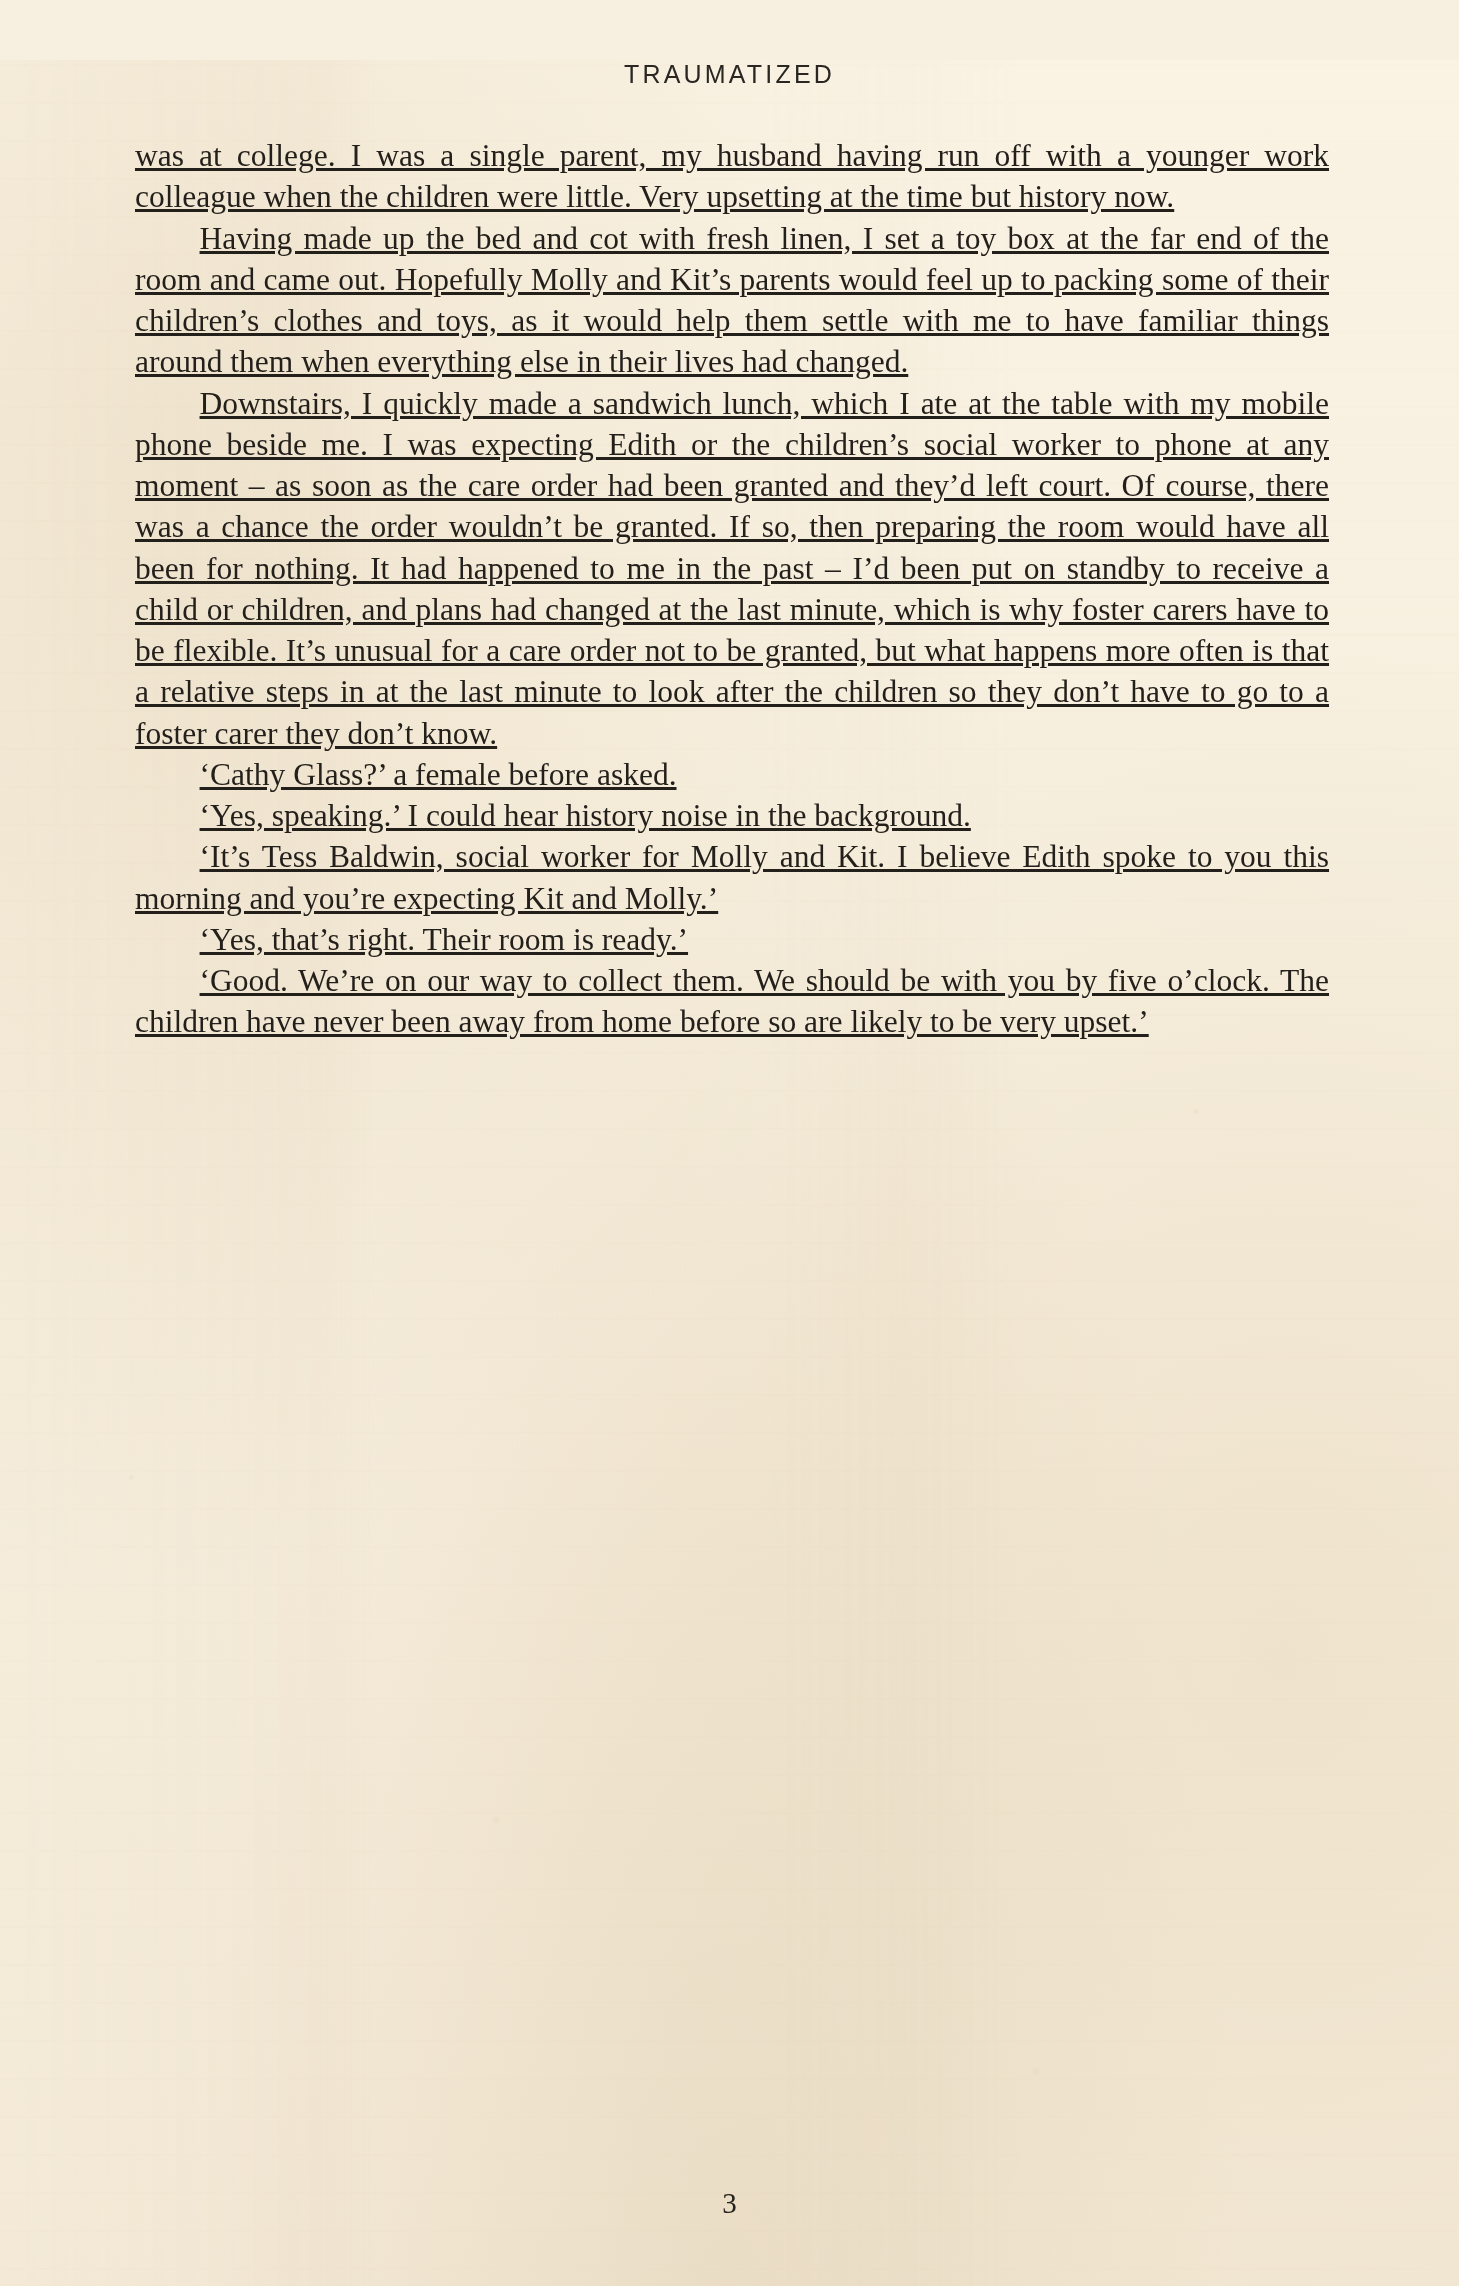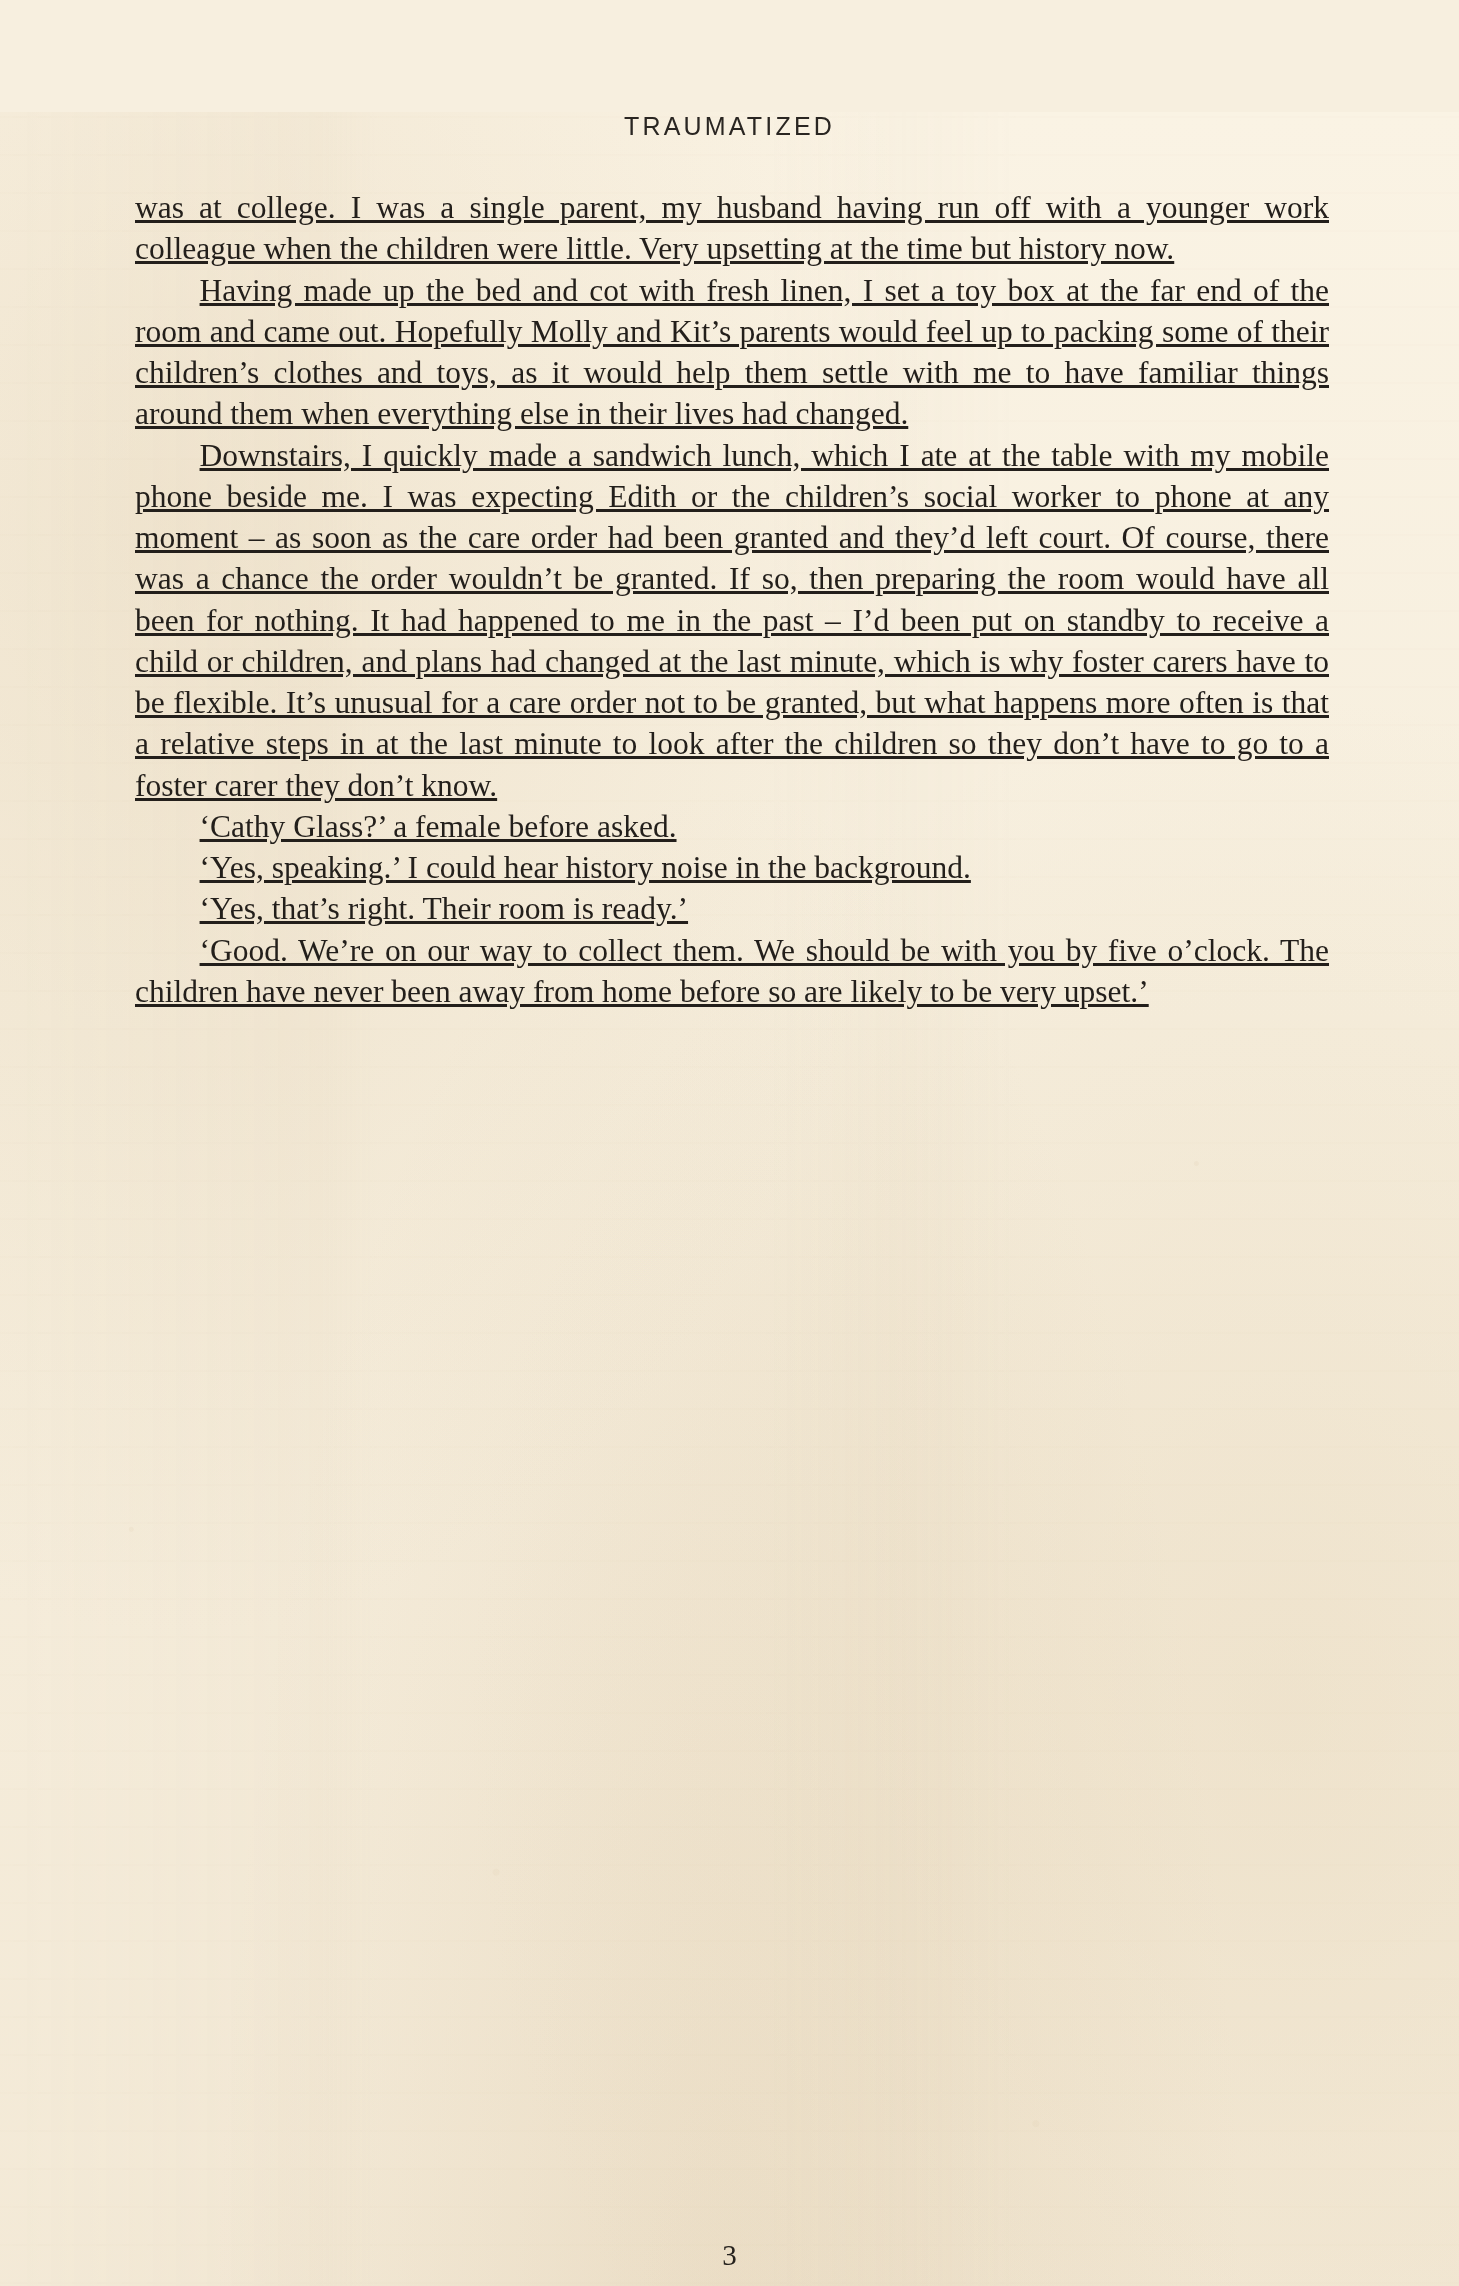--- a/index.html
+++ b/index.html
@@ -54,21 +54,21 @@
     position: relative;
     z-index: 2;
     padding: 0;
   }
   .running-head {
     text-align: center;
     font-family: "Liberation Sans", sans-serif;
     font-size: 25px;
     letter-spacing: 3.2px;
     color: #2a2622;
-    margin-top: 112px;
+    margin-top: 60px;
     margin-bottom: 0;
     font-weight: 400;
   }
   .body-text {
     margin: 46px 130px 0 135px;
     font-size: 31.5px;
     line-height: 1.31;
     text-align: justify;
     color: #231f1b;
     -webkit-font-smoothing: antialiased;
@@ -102,20 +102,21 @@
   <div class="content">
 
     <div class="running-head">TRAUMATIZED</div>
 
     <div class="body-text">
       <p>was at college. I was a single parent, my husband having run off with a younger work colleague when the children were little. Very upsetting at the time but history now.</p>
       <p class="indent">Having made up the bed and cot with fresh linen, I set a toy box at the far end of the room and came out. Hopefully Molly and Kit’s parents would feel up to packing some of their children’s clothes and toys, as it would help them settle with me to have familiar things around them when everything else in their lives had changed.</p>
       <p class="indent">Downstairs, I quickly made a sandwich lunch, which I ate at the table with my mobile phone beside me. I was expecting Edith or the children’s social worker to phone at any moment – as soon as the care order had been granted and they’d left court. Of course, there was a chance the order wouldn’t be granted. If so, then preparing the room would have all been for nothing. It had happened to me in the past – I’d been put on standby to receive a child or children, and plans had changed at the last minute, which is why foster carers have to be flexible. It’s unusual for a care order not to be granted, but what happens more often is that a relative steps in at the last minute to look after the children so they don’t have to go to a foster carer they don’t know.</p>
       <p class="indent">‘Cathy Glass?’ a female before asked.</p>
       <p class="indent">‘Yes, speaking.’ I could hear history noise in the background.</p>
+      <p class="indent">‘It’s Tess Baldwin, social worker for Molly and Kit. I believe Edith spoke to you this morning and you’re expecting Kit and Molly.’</p>
       <p class="indent">‘Yes, that’s right. Their room is ready.’</p>
       <p class="indent">‘Good. We’re on our way to collect them. We should be with you by five o’clock. The children have never been away from home before so are likely to be very upset.’</p>
     </div>
 
   </div>
 
   <div class="folio">3</div>
 </div>
 
 </body></html>

